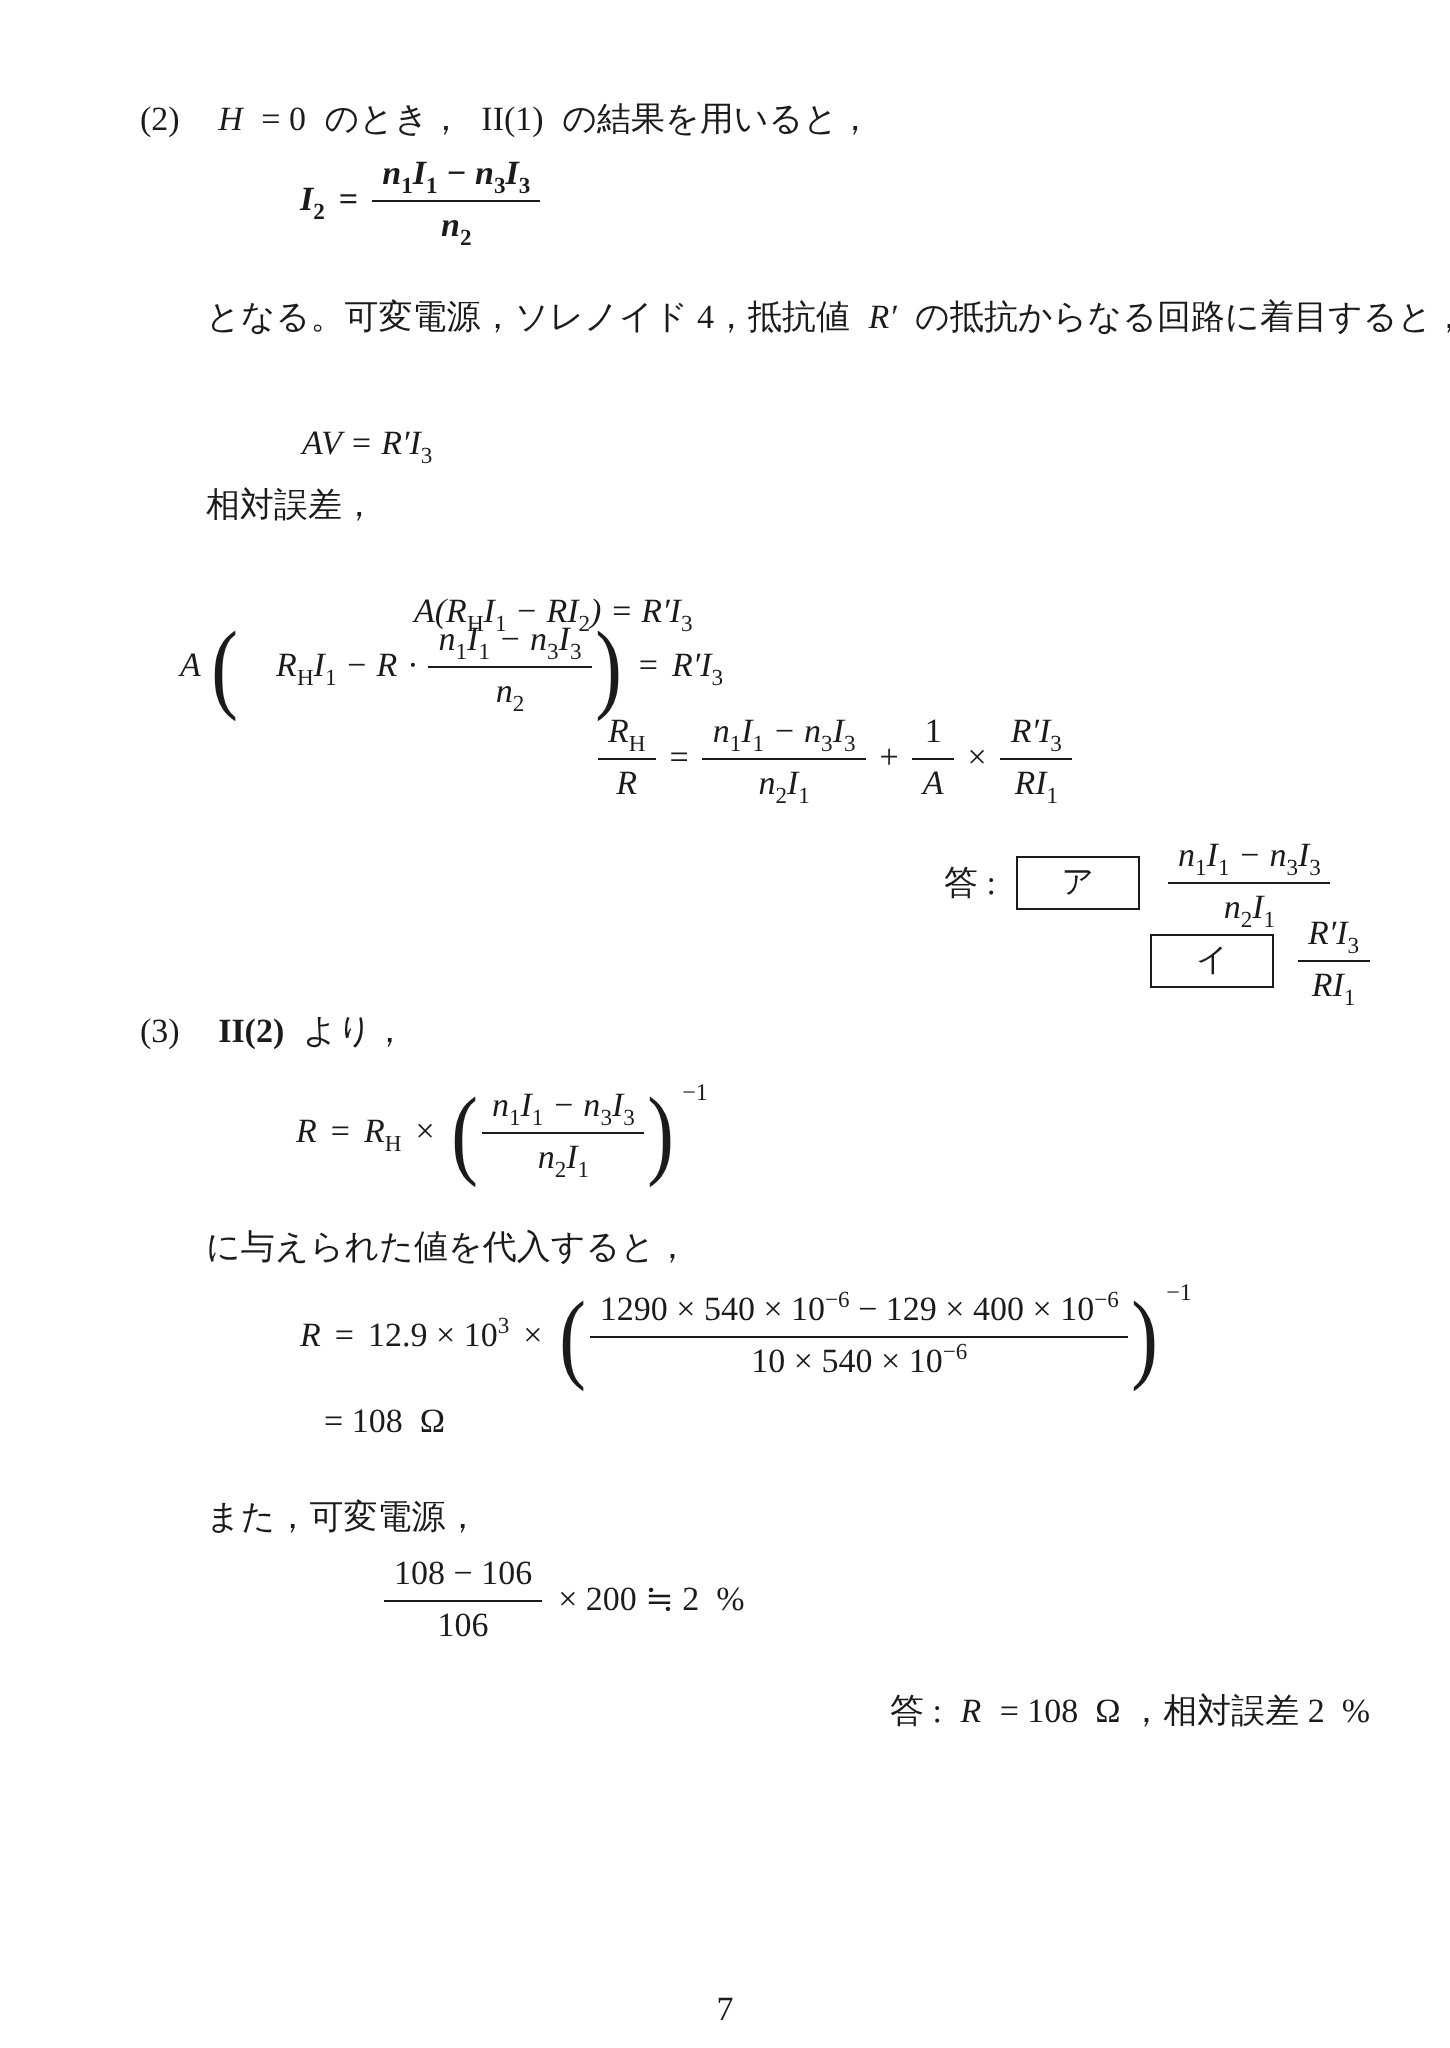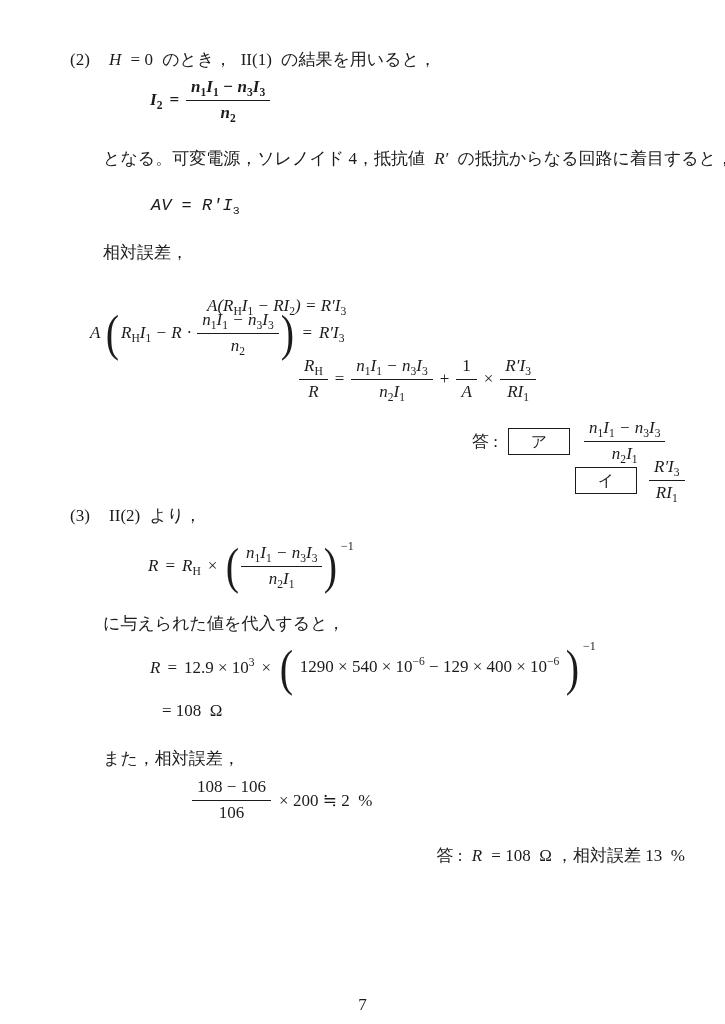--- a/index.html
+++ b/index.html
@@ -18,21 +18,21 @@
   .opn{margin:0 5px;}
   .gapl{margin-left:5px;}
   .label{display:inline-block;margin-right:15px;}
   .frac{display:inline-flex;flex-direction:column;text-align:center;vertical-align:middle;}
   .frac>.num{padding:0 5px 2px;line-height:1.2;}
   .frac>.den{border-top:1px solid currentColor;padding:2px 5px 0;line-height:1.2;}
   .bp{font-style:normal;font-size:50px;line-height:1;transform:scaleX(0.8);font-weight:400;}
   .bsup{align-self:flex-start;font-size:12px;margin-left:2px;margin-top:2px;}
   .ansbox{display:inline-block;width:60px;height:25px;border:1px solid #1b1b1b;
           text-align:center;line-height:25px;font-size:16px;}
-  .ml10{margin-left:10px;} .ml12{margin-left:12px;} .ml14{margin-left:14px;} .ml4{margin-left:0;}
+  .ml10{margin-left:10px;} .ml12{margin-left:12px;} .ml14{margin-left:14px;} .ml4{margin-left:17px;}
   .pagenum{left:0;width:100%;text-align:center;}
 </style>
 </head>
 <body>
 
 <div id="page">
 
   <div class="abs line" style="left:70px;top:48px;">
     <span class="label up">(2)</span>
     <span class="mi">H</span>
@@ -50,21 +50,21 @@
       <span class="den mi">n<sub>2</sub></span>
     </span>
   </div>
 
   <div class="abs line" style="left:103px;top:147px;">
     <span class="jp">となる。可変電源，ソレノイド 4，抵抗値</span>
     <span class="mi opn">R′</span>
     <span class="jp">の抵抗からなる回路に着目すると，</span>
   </div>
 
-  <div class="abs line mi" style="left:151px;top:196px;font-family:Liberation Mono, monospace;">AV = R′I<sub>3</sub></div>
+  <div class="abs line mi" style="left:151px;top:212px;">AV = R′I<sub>3</sub></div>
 
   <div class="abs line jp" style="left:103px;top:241px;">相対誤差，</div>
 
   <div class="abs line mi" style="left:207px;top:284px;margin-top:12px;">A(R<sub>H</sub>I<sub>1</sub> − RI<sub>2</sub>) = R′I<sub>3</sub></div>
 
   <div class="abs eq" style="left:90px;top:303px;height:60px;">
     <span class="mi" style="margin-right:4px;">A</span>
     <span class="bp">(</span>
     <span class="mi ml4">R<sub>H</sub>I<sub>1</sub> − R</span>
     <span class="up opn">·</span>
@@ -111,21 +111,21 @@
   <div class="abs eq" style="left:575px;top:457px;height:46px;">
     <span class="ansbox">イ</span>
     <span class="frac ml12">
       <span class="num mi">R′I<sub>3</sub></span>
       <span class="den mi">RI<sub>1</sub></span>
     </span>
   </div>
 
   <div class="abs line" style="left:70px;top:504px;">
     <span class="label up">(3)</span>
-    <span class="up" style="margin-right:5px;">II(2)</span>
+    <span class="up" style="margin-right:5px;font-weight:bold;">II(2)</span>
     <span class="jp">より，</span>
   </div>
 
   <div class="abs eq" style="left:148px;top:537px;height:58px;">
     <span class="mi">R</span>
     <span class="up op">=</span>
     <span class="mi">R<sub>H</sub></span>
     <span class="up op">×</span>
     <span class="bp">(</span>
     <span class="frac">
@@ -139,39 +139,40 @@
   <div class="abs line jp" style="left:103px;top:612px;">に与えられた値を代入すると，</div>
 
   <div class="abs eq" style="left:150px;top:637px;height:62px;">
     <span class="mi">R</span>
     <span class="up op">=</span>
     <span class="up">12.9 × 10<sup>3</sup></span>
     <span class="up op">×</span>
     <span class="bp">(</span>
     <span class="frac">
       <span class="num up">1290 × 540 × 10<sup>−6</sup> − 129 × 400 × 10<sup>−6</sup></span>
+      <span class="den up">10 × 540 × 10<sup>−6</sup></span>
     </span>
     <span class="bp">)</span>
     <span class="bsup up">−1</span>
   </div>
 
   <div class="abs line up" style="left:162px;top:701px;">= 108 Ω</div>
 
-  <div class="abs line jp" style="left:103px;top:747px;">また，相対誤差，</div>
+  <div class="abs line jp" style="left:103px;top:747px;">また，可変電源，</div>
 
   <div class="abs eq" style="left:152px;top:777px;height:46px;margin-left:40px;">
     <span class="frac">
       <span class="num up">108 − 106</span>
       <span class="den up">106</span>
     </span>
     <span class="up" style="margin-left:8px;">× 200 ≒ 2 %</span>
   </div>
 
   <div class="abs line" style="right:40px;top:844px;">
     <span class="jp">答 :</span>
     <span class="mi gapl">R</span>
     <span class="up gapl">= 108 Ω</span>
-    <span class="jp">，相対誤差 13 %</span>
+    <span class="jp">，相対誤差 2 %</span>
   </div>
 
   <div class="abs pagenum up" style="top:995px;">7</div>
 
 </div>
 
 </body></html>

